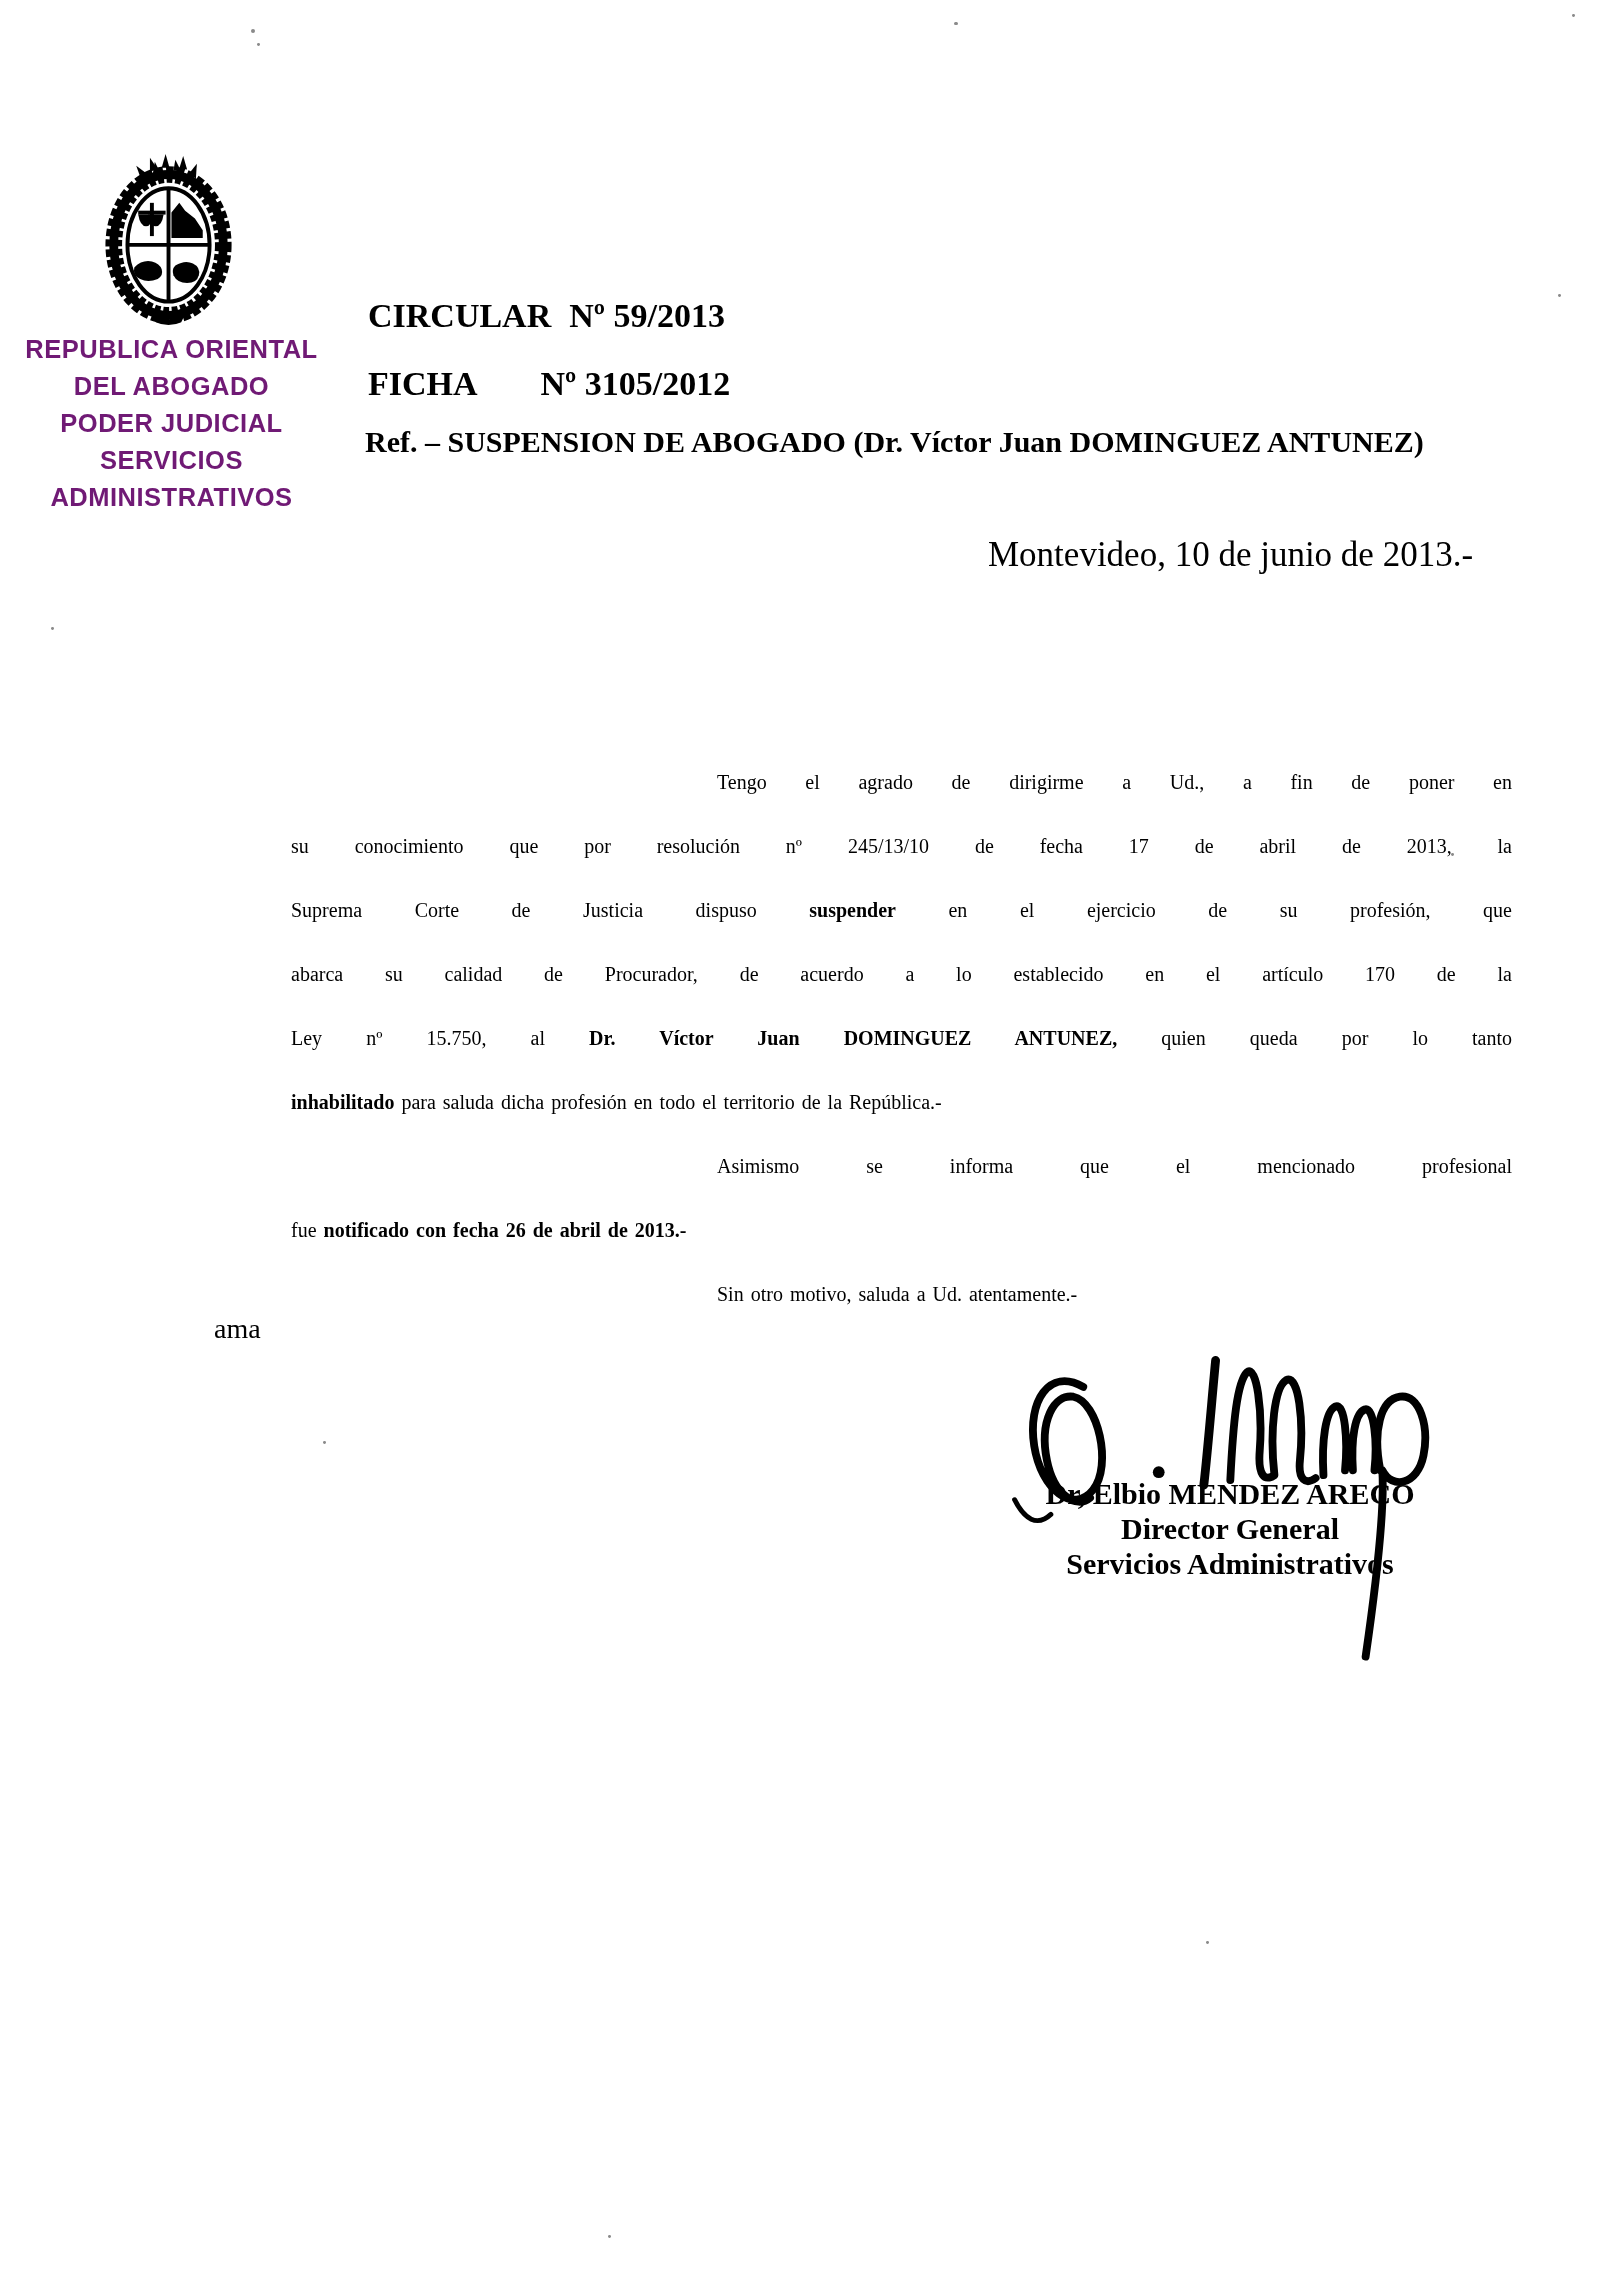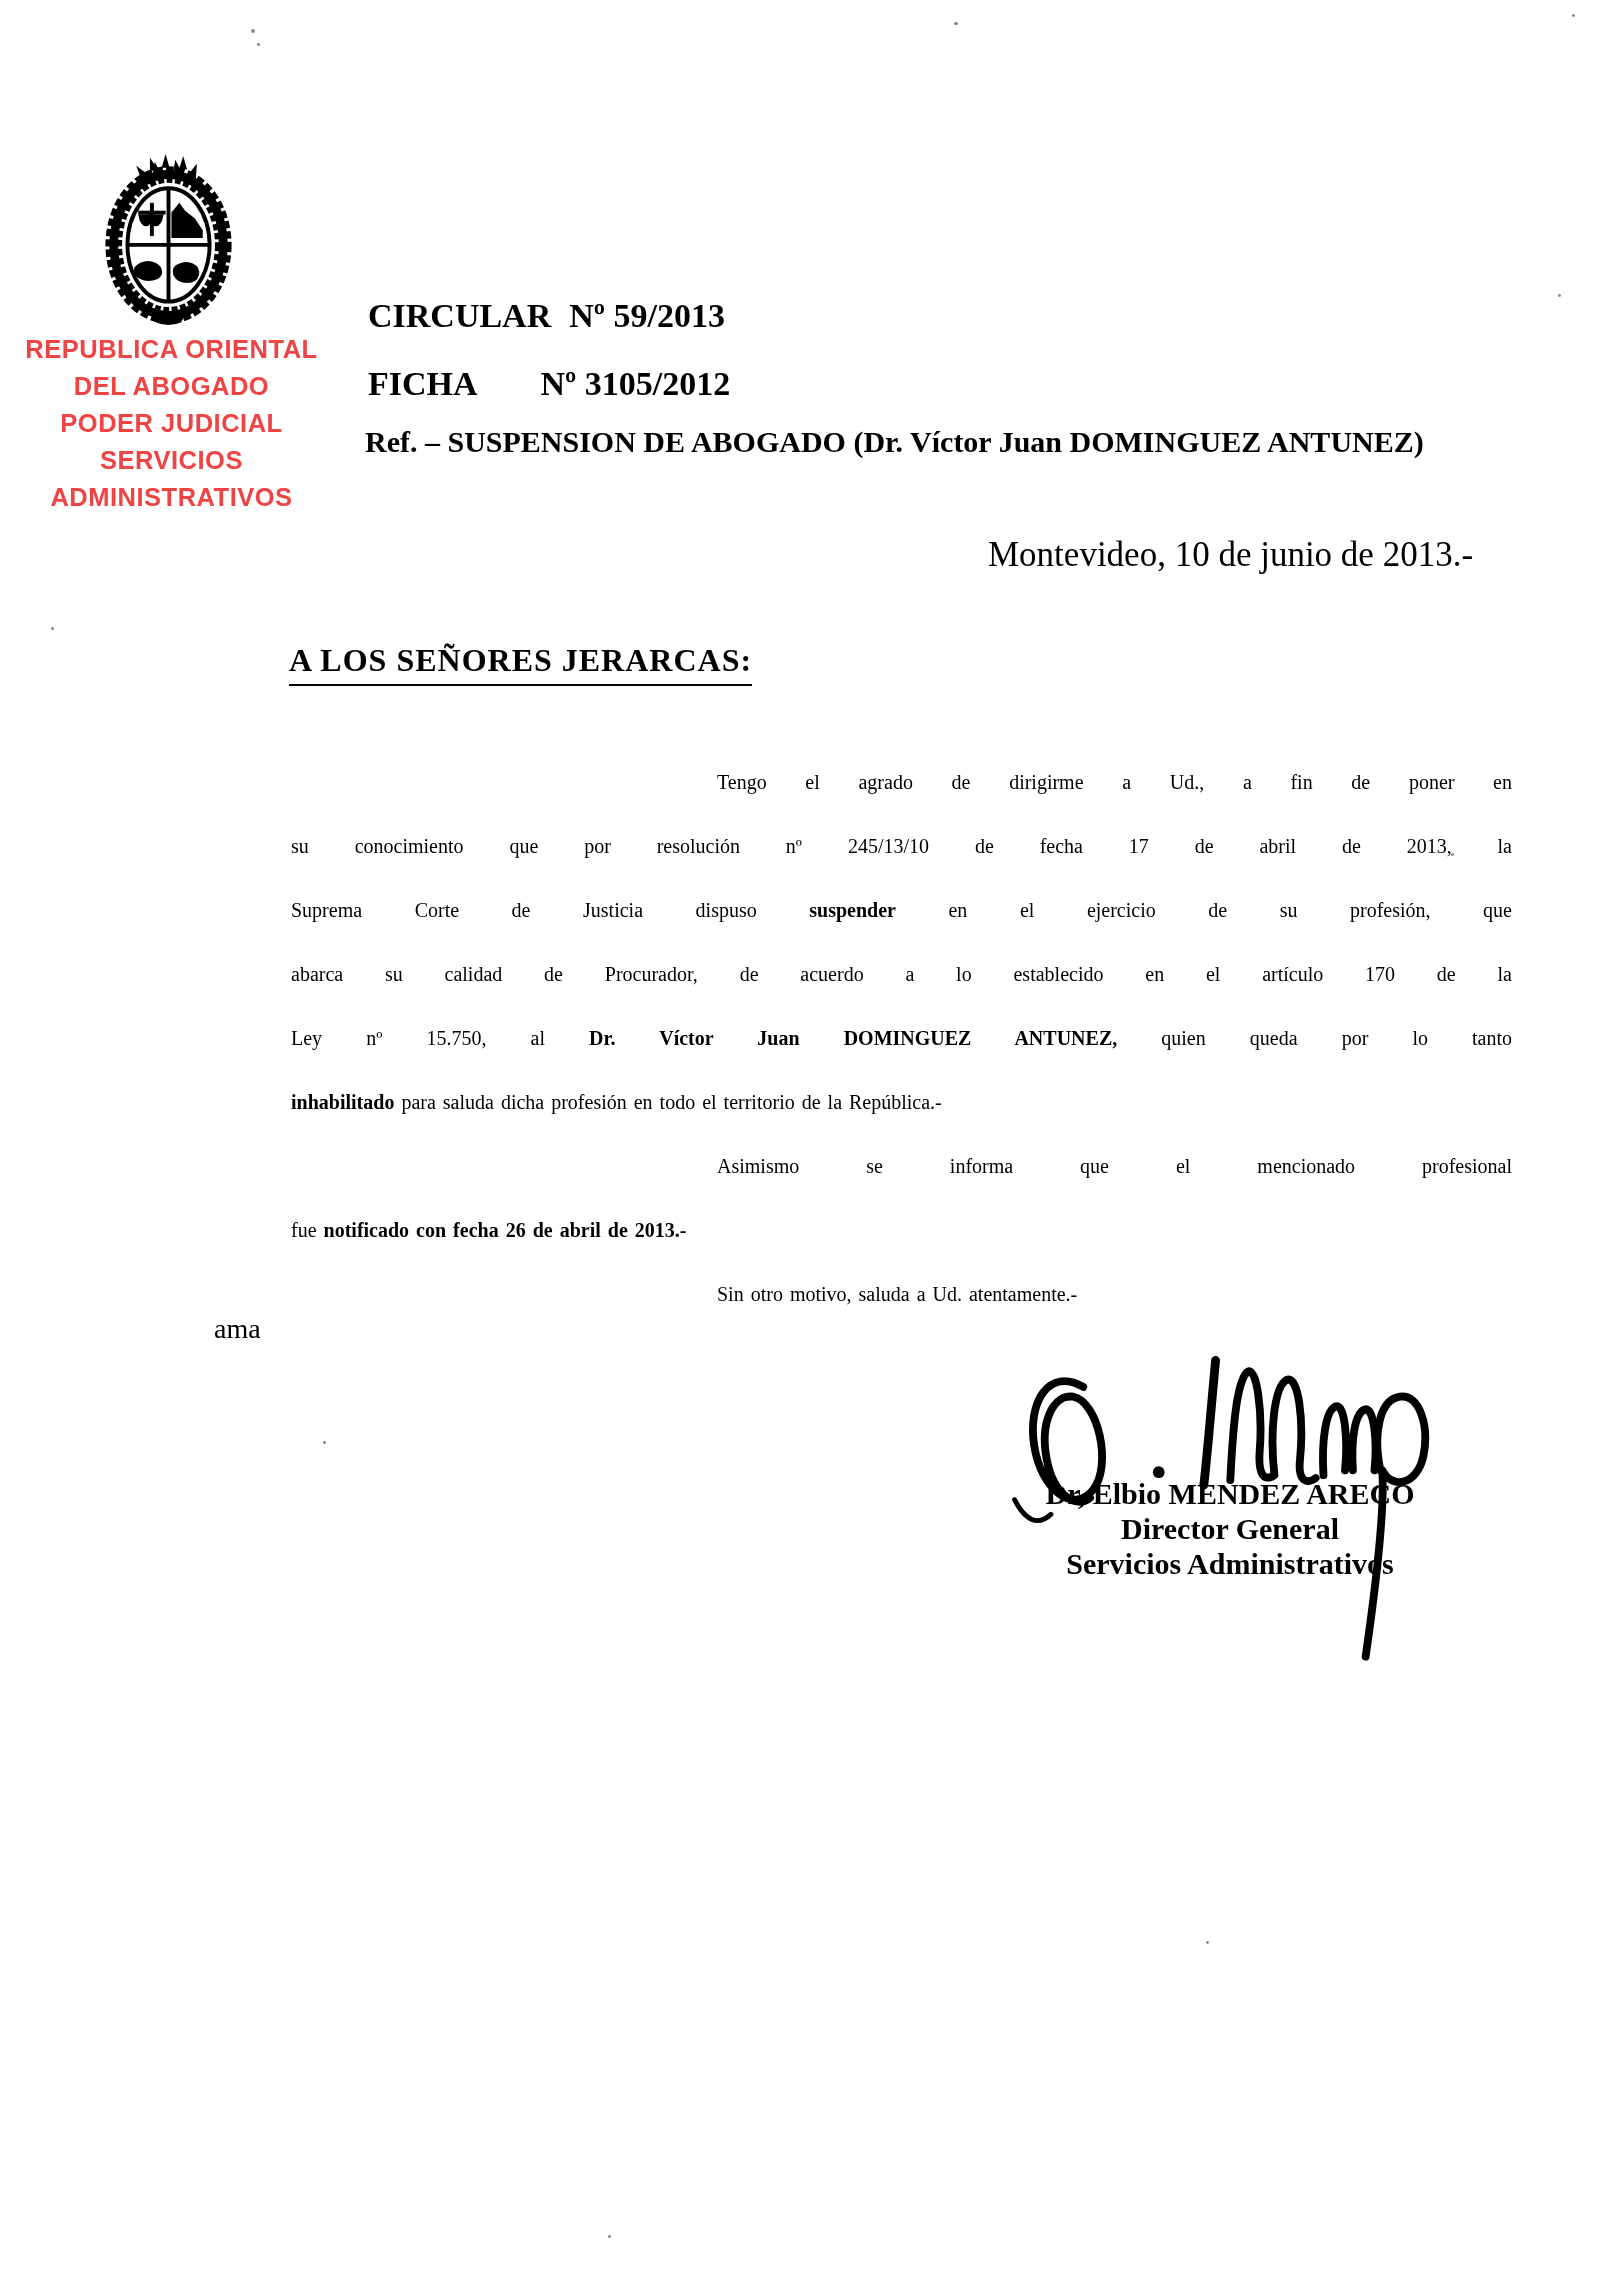--- a/index.html
+++ b/index.html
@@ -19,21 +19,21 @@
 
   
   .arms { position: absolute; left: 101px; top: 152px; }
 
   
   .letterhead {
     position: absolute; left: 24.5px; top: 331px; width: 294px;
     text-align: center;
     font-family: "Liberation Sans", sans-serif;
     font-weight: bold; font-size: 25.5px; line-height: 37px;
-    letter-spacing: 0.5px; color: #ef4444;
+    letter-spacing: 0.5px; color: #701a75;
   }
 
   
   .hdr-line { position: absolute; left: 368px; font-weight: bold; font-size: 34px; white-space: nowrap; }
   .hdr-circular { top: 297px; }
   .hdr-ficha { top: 365px; }
   .hdr-num-gap { display: inline-block; }
   .hdr-circular .hdr-num-gap { margin-left: 18px; }
   .hdr-ficha .hdr-num-gap { margin-left: 63px; }
   .hdr-ref { position: absolute; left: 365px; top: 425px; font-weight: bold; font-size: 30px; white-space: nowrap; }
@@ -128,21 +128,20 @@
   <div class="hdr-line hdr-circular">
     <span>CIRCULAR</span><span class="hdr-num-gap">Nº 59/2013</span>
   </div>
   <div class="hdr-line hdr-ficha">
     <span>FICHA</span><span class="hdr-num-gap">Nº 3105/2012</span>
   </div>
   <div class="hdr-ref">Ref. – SUSPENSION DE ABOGADO (Dr. Víctor Juan DOMINGUEZ ANTUNEZ)</div>
 
   <div class="dateline">Montevideo, 10 de junio de 2013.-</div>
 
-  <div class="salutation">A LOS SEÑORES JERARCAS:</div>
 
   <div class="body-text" id="body-text">
       <div class="body-line justify indent"><span>Tengo el agrado de dirigirme a Ud., a fin de poner en</span></div>
       <div class="body-line justify"><span>su conocimiento que por resolución nº 245/13/10 de fecha 17 de abril de 2013, la</span></div>
       <div class="body-line justify"><span>Suprema Corte de Justicia dispuso </span><b>suspender</b><span> en el ejercicio de su profesión, que</span></div>
       <div class="body-line justify"><span>abarca su calidad de Procurador, de acuerdo a lo establecido en el artículo 170 de la</span></div>
       <div class="body-line justify"><span>Ley nº 15.750, al </span><b>Dr. Víctor Juan DOMINGUEZ ANTUNEZ,</b><span> quien queda por lo tanto</span></div>
       <div class="body-line"><b>inhabilitado</b><span> para saluda dicha profesión en todo el territorio de la República.-</span></div>
       <div class="body-line justify indent"><span>Asimismo se informa que el mencionado profesional</span></div>
       <div class="body-line"><span>fue </span><b>notificado con fecha 26 de abril de 2013.-</b></div>

